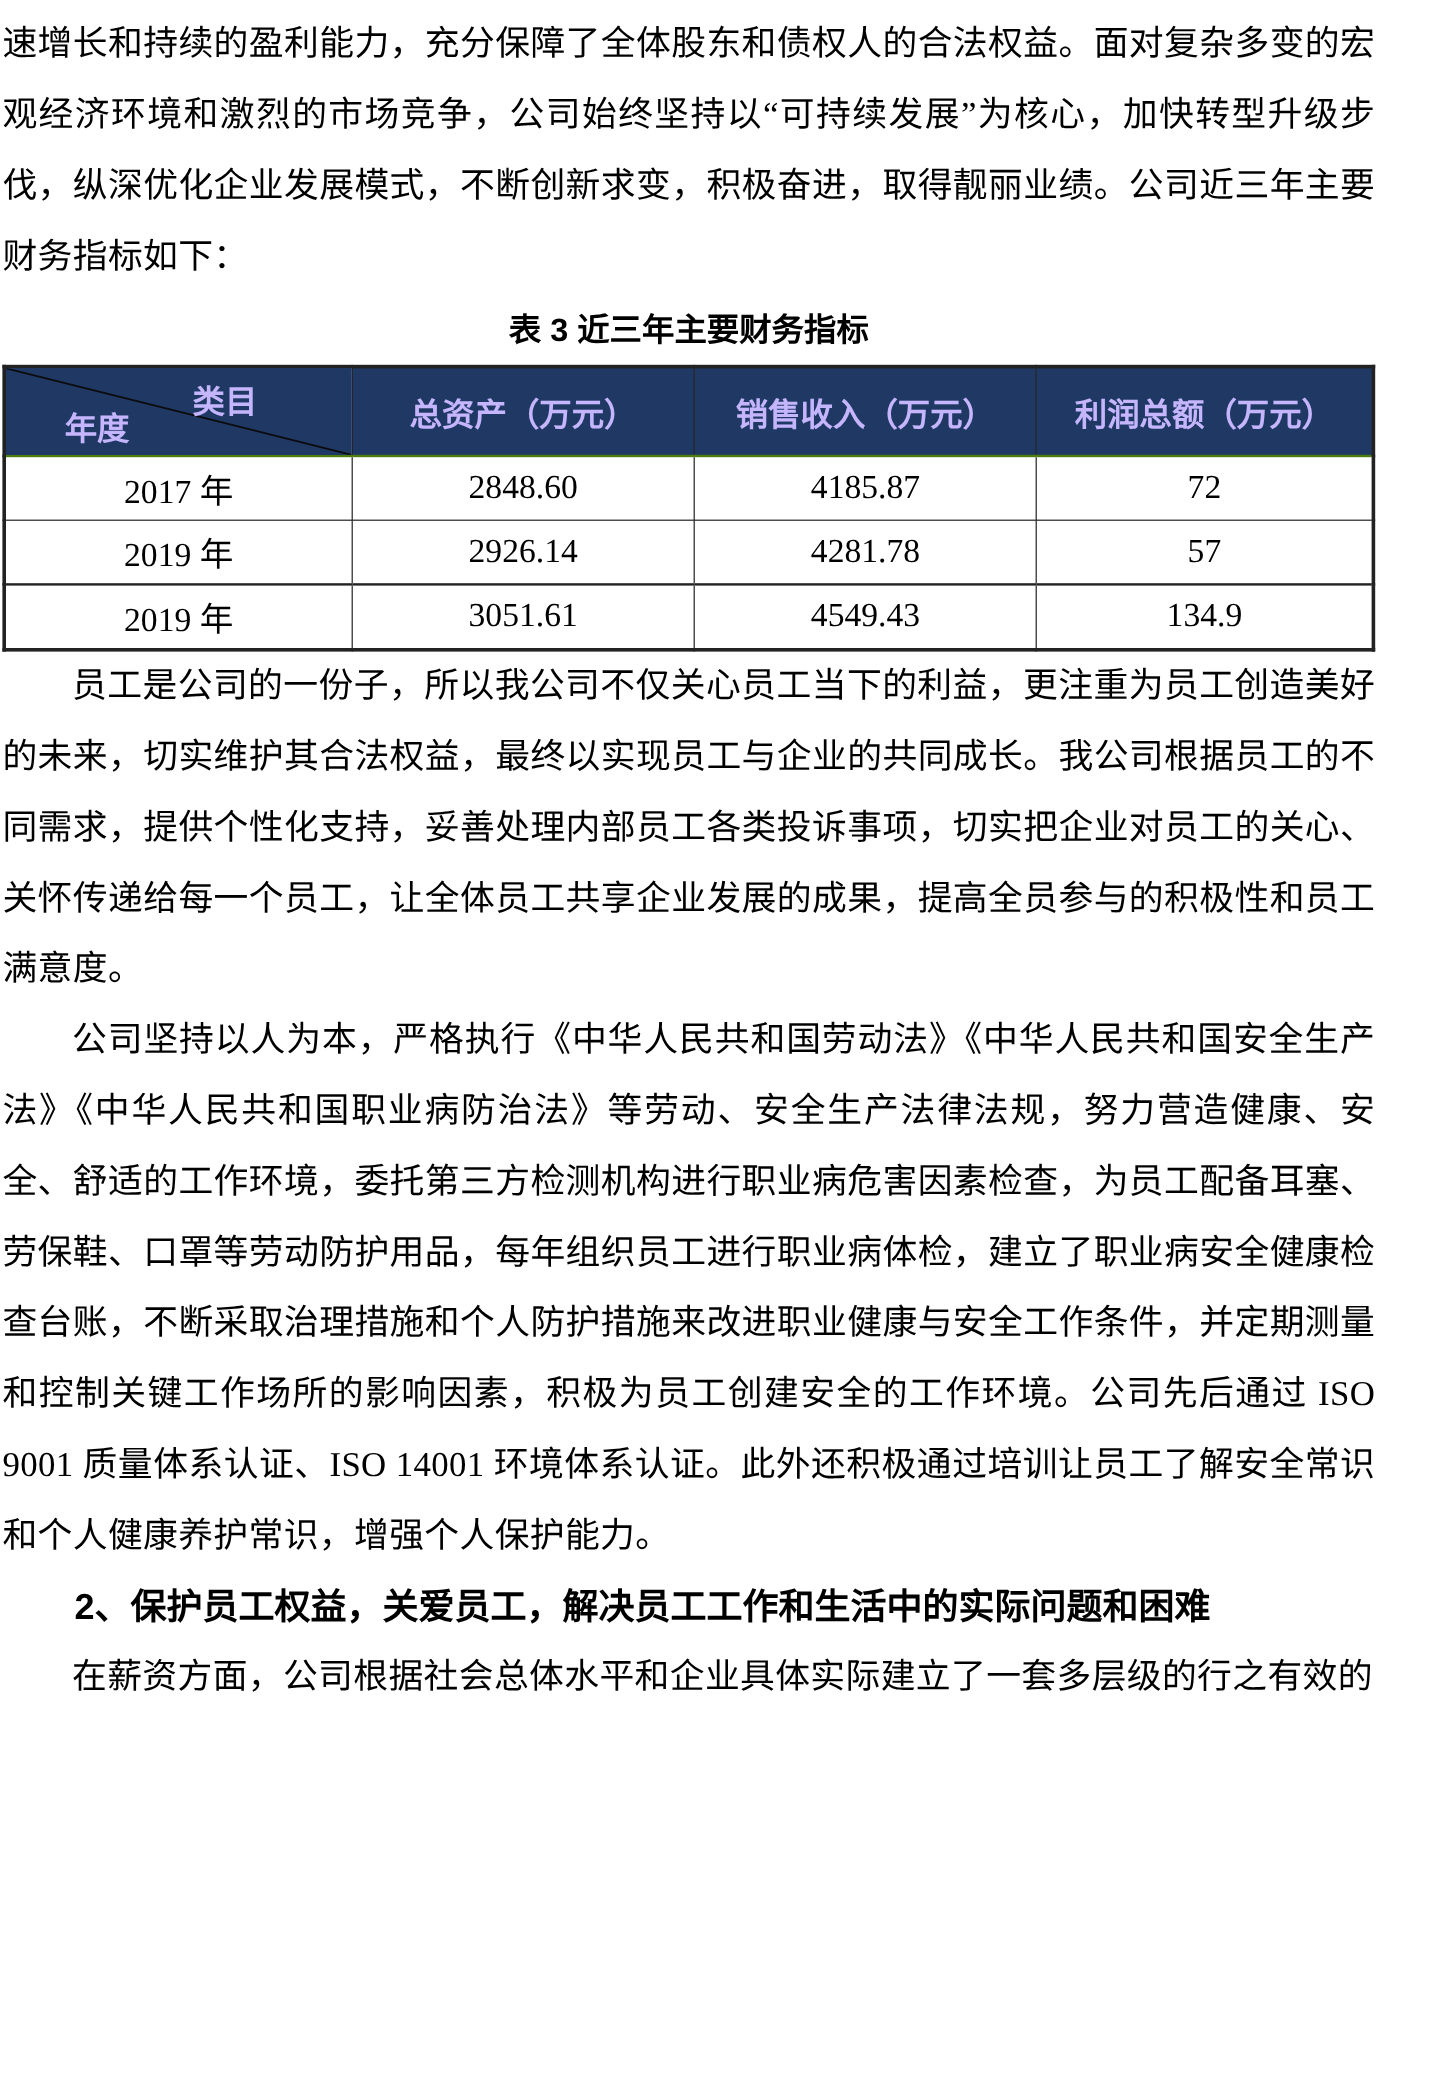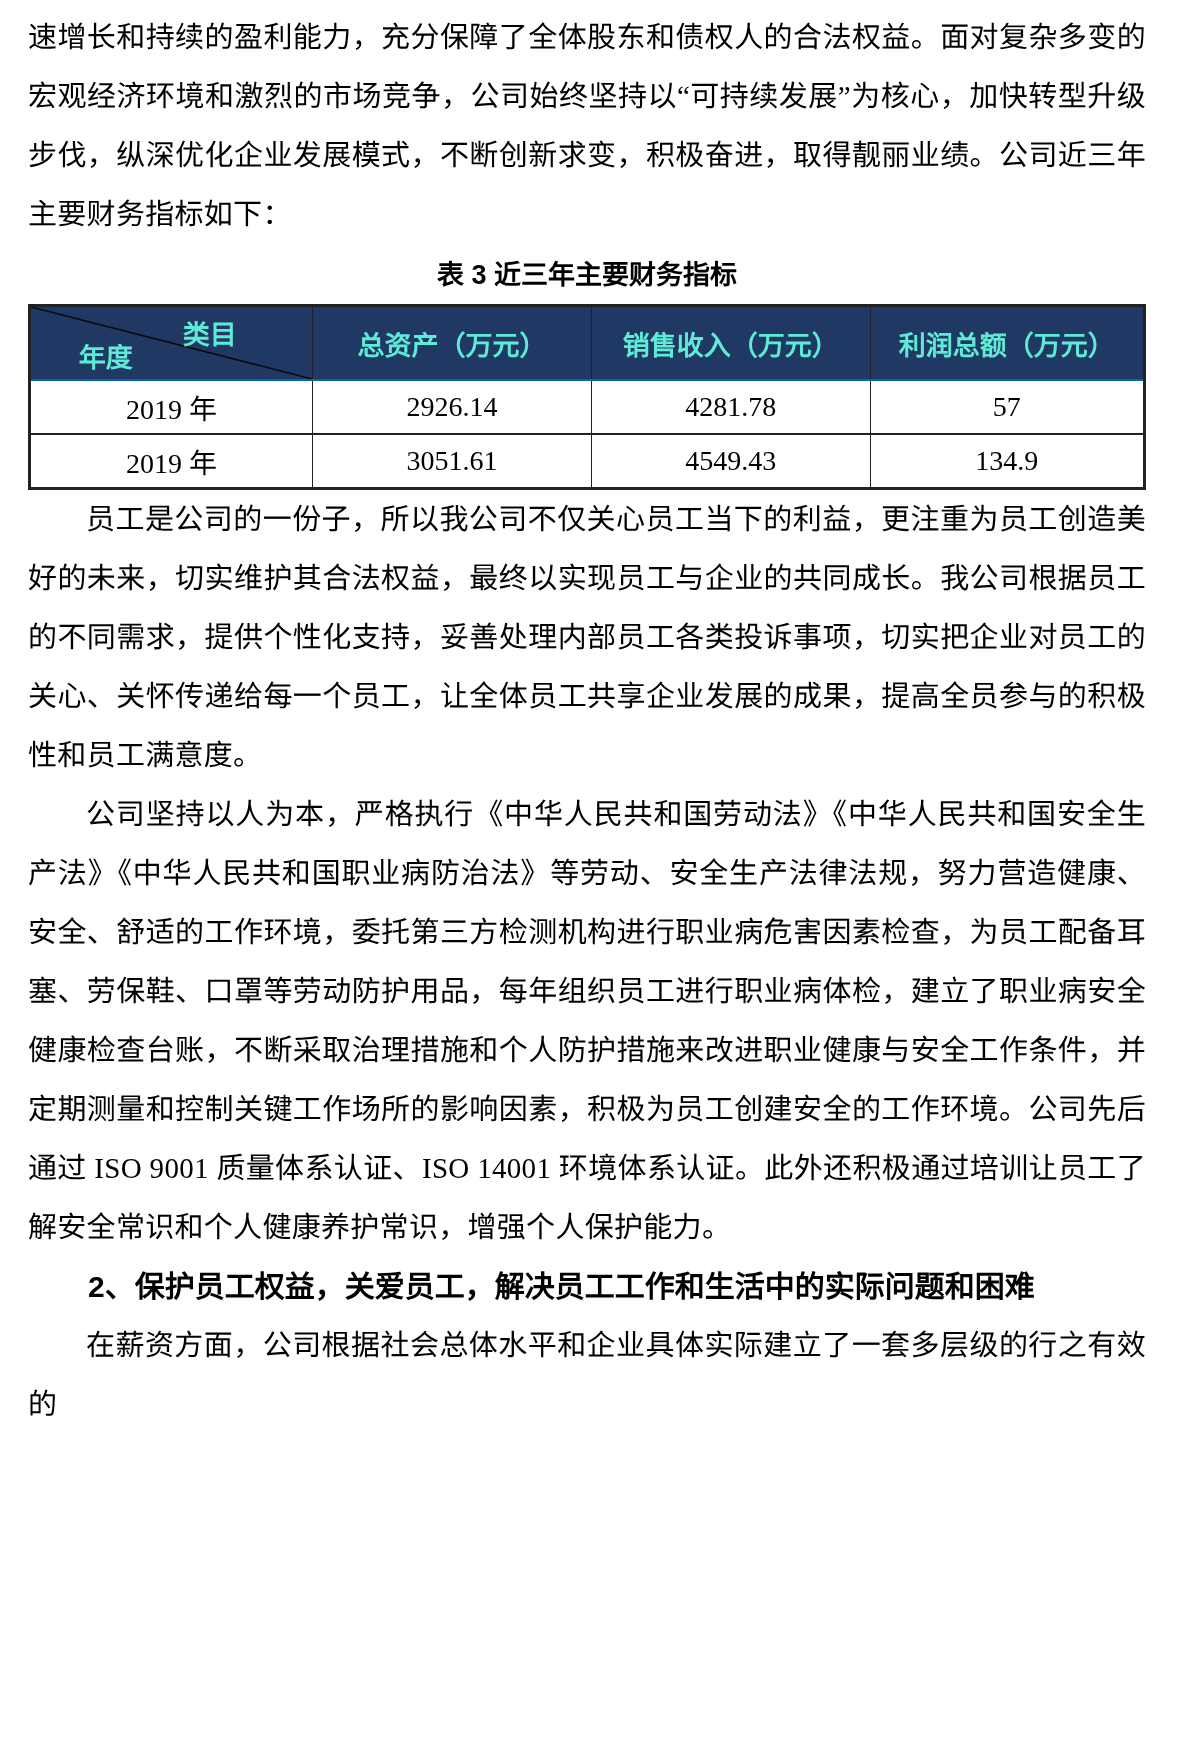--- a/index.html
+++ b/index.html
@@ -8,21 +8,21 @@
     height: 1737px;
     overflow: hidden;
     background: #ffffff;
     color: #000000;
     font-family: "Liberation Serif", "DejaVu Serif", serif;
   }
   .page {
     box-sizing: border-box;
     width: 1156px;
     height: 1737px;
-    padding: 8px 10px 0 28px;
+    padding: 8px 10px 0 2px;
   }
   .body-par {
     font-size: 29px;
     line-height: 59px;
     text-align: justify;
     text-justify: inter-ideograph;
     margin: 0;
     letter-spacing: 0.3px;
   }
   .indent { text-indent: 58px; }
@@ -42,28 +42,28 @@
     border-collapse: collapse;
     table-layout: fixed;
     border: 3px solid #222222;
   }
   .fin-table th, .fin-table td {
     border: 1px solid #222222;
     padding: 0;
   }
   .fin-table thead th {
     background: #1f3864;
-    color: #5eead4;
+    color: #c4b5fd;
     height: 72px;
     font-family: Liberation Sans, sans-serif;
     font-weight: bold;
     font-size: 27px;
     text-align: center;
     vertical-align: middle;
-    border-bottom: 2px solid #0369a1;
+    border-bottom: 2px solid #4d7c0f;
   }
   .fin-table tbody td {
     height: 52px;
     text-align: center;
     vertical-align: middle;
     font-size: 28px;
     background: #ffffff;
   }
   .fin-table tbody tr.thick-top td { border-top: 2px solid #222222; margin-top: 30px; }
 
@@ -126,20 +126,26 @@
           <span class="corner-top">类目</span>
           <span class="corner-bottom">年度</span>
         </th>
         <th>总资产（万元）</th>
         <th>销售收入（万元）</th>
         <th>利润总额（万元）</th>
       </tr>
     </thead>
     <tbody>
       <tr>
+        <td>2017 年</td>
+        <td>2848.60</td>
+        <td>4185.87</td>
+        <td>72</td>
+      </tr>
+      <tr>
         <td>2019 年</td>
         <td>2926.14</td>
         <td>4281.78</td>
         <td>57</td>
       </tr>
       <tr class="thick-top">
         <td>2019 年</td>
         <td>3051.61</td>
         <td>4549.43</td>
         <td>134.9</td>

